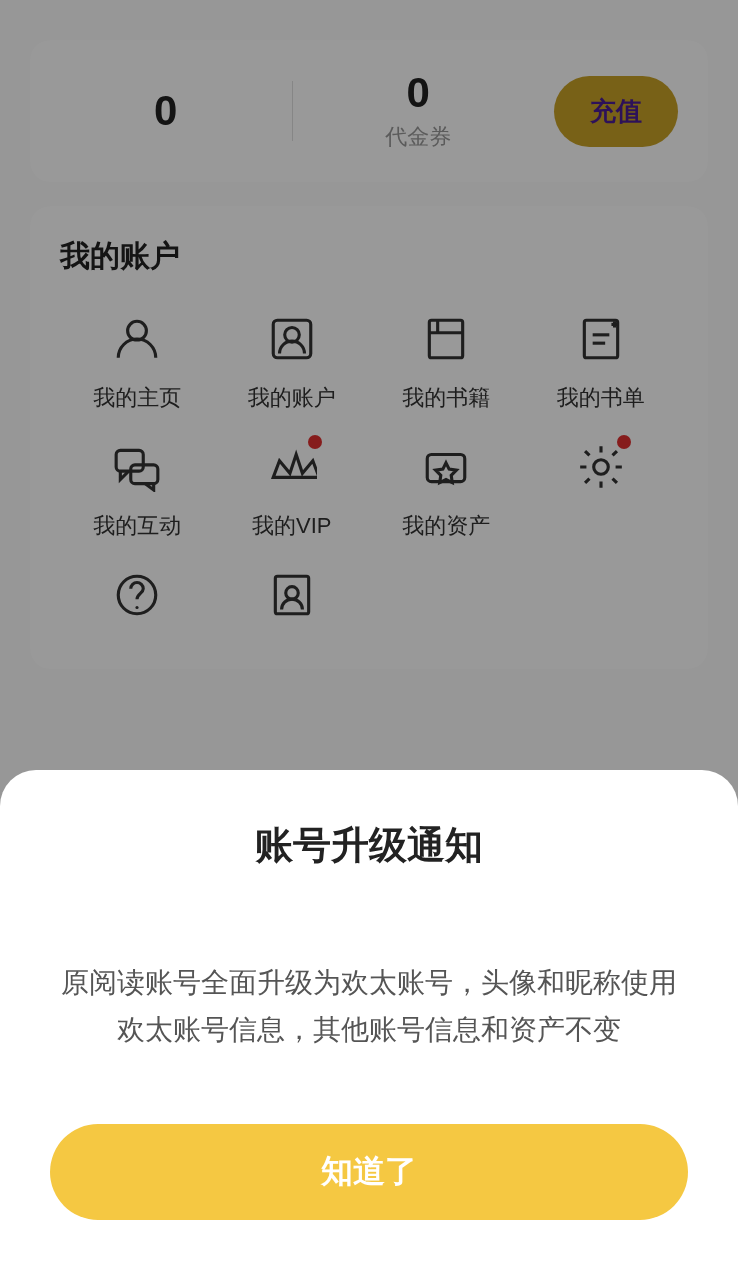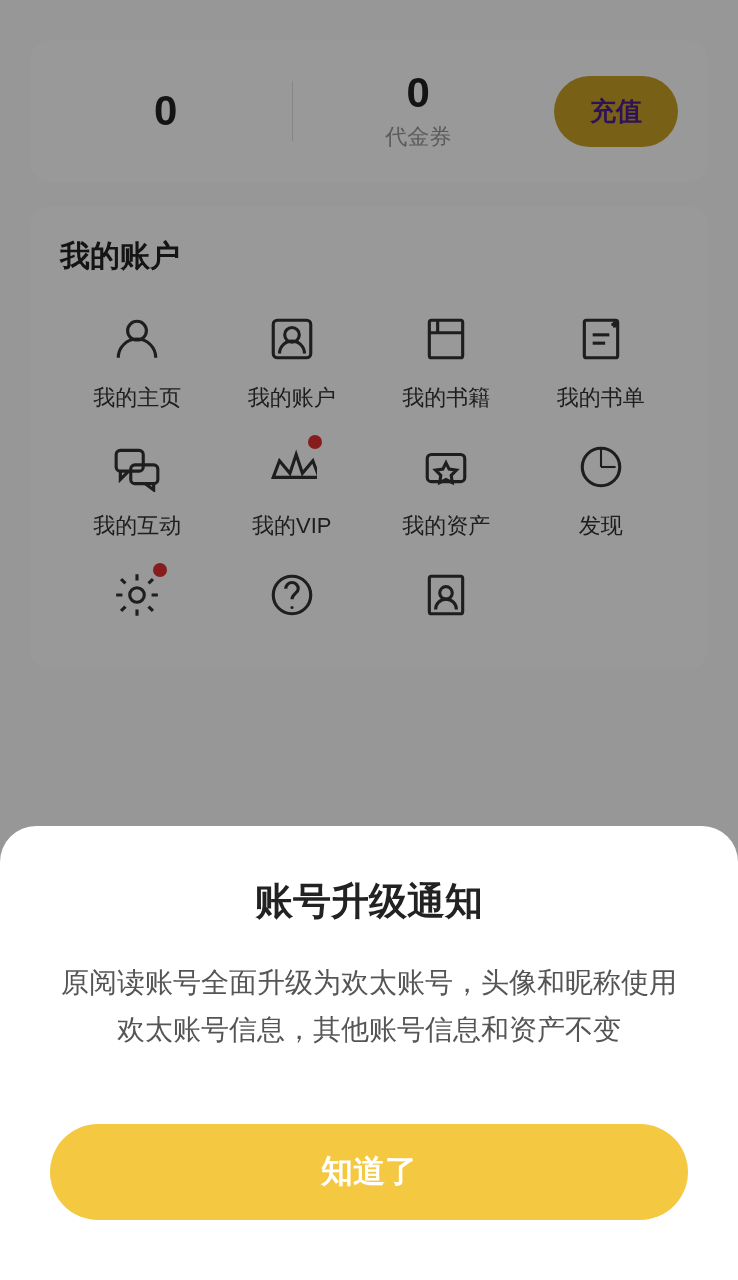--- a/index.html
+++ b/index.html
@@ -136,21 +136,21 @@
       padding: 50px 50px 60px;
       display: flex;
       flex-direction: column;
       align-items: center;
     }
 
     .modal-title {
       font-size: 38px;
       font-weight: 700;
       color: #222;
-      margin-bottom: 32px;
+      margin-bottom: 88px;
       text-align: center;
     }
 
     .modal-body {
       font-size: 28px;
       color: #555;
       text-align: center;
       line-height: 1.7;
       margin-bottom: 70px;
     }
@@ -268,30 +268,20 @@
       <div class="service-item">
         <div class="service-icon-wrap">
           <svg class="icon-svg" viewBox="0 0 48 48" fill="none" stroke="#333" stroke-width="3">
             <rect x="6" y="12" width="36" height="26" rx="4"></rect>
             <path d="M24 20l3 6 7 1-5 5 1 7-6-3-6 3 1-7-5-5 7-1z"></path>
           </svg>
         </div>
         <span class="service-label">我的资产</span>
       </div>
 
-      <div class="service-item">
-        <div class="service-icon-wrap">
-          <svg class="icon-svg" viewBox="0 0 48 48" fill="none" stroke="#333" stroke-width="3">
-            <circle cx="24" cy="24" r="18"></circle>
-            <line x1="24" y1="6" x2="24" y2="24" stroke-width="2"></line>
-            <line x1="24" y1="24" x2="38" y2="24" stroke-width="2"></line>
-          </svg>
-        </div>
-        <span class="service-label">发现</span>
-      </div>
 
       <div class="service-item">
         <div class="service-icon-wrap">
           <svg class="icon-svg" viewBox="0 0 48 48" fill="none" stroke="#333" stroke-width="3">
             <circle cx="24" cy="24" r="7"></circle>
             <path d="M24 4v6M24 38v6M4 24h6M38 24h6M8.69 8.69l4.24 4.24M35.07 35.07l4.24 4.24M8.69 39.31l4.24-4.24M35.07 12.93l4.24-4.24"></path>
           </svg>
           <div class="red-dot"></div>
         </div>
         <span class="service-label"></span>

